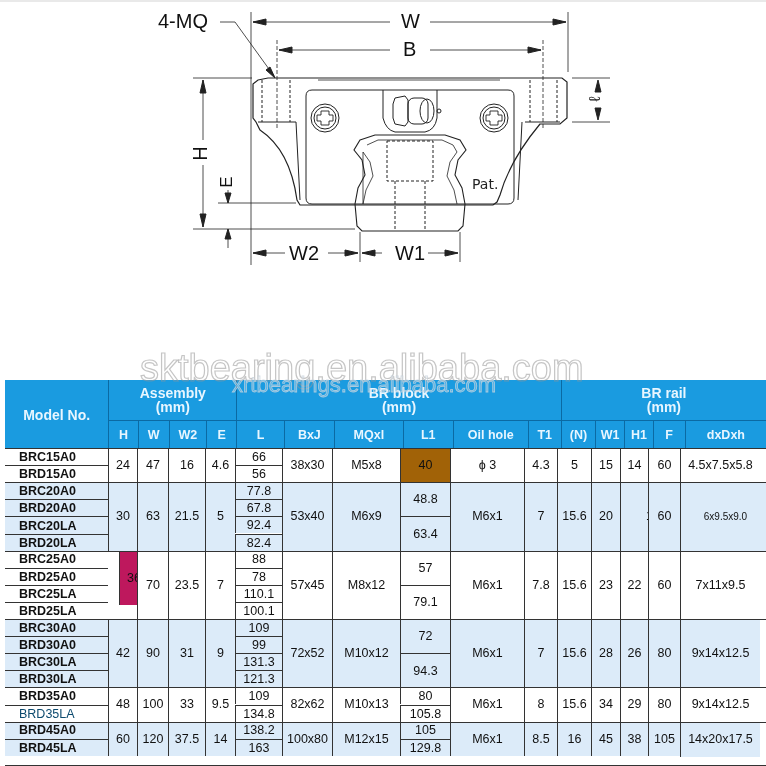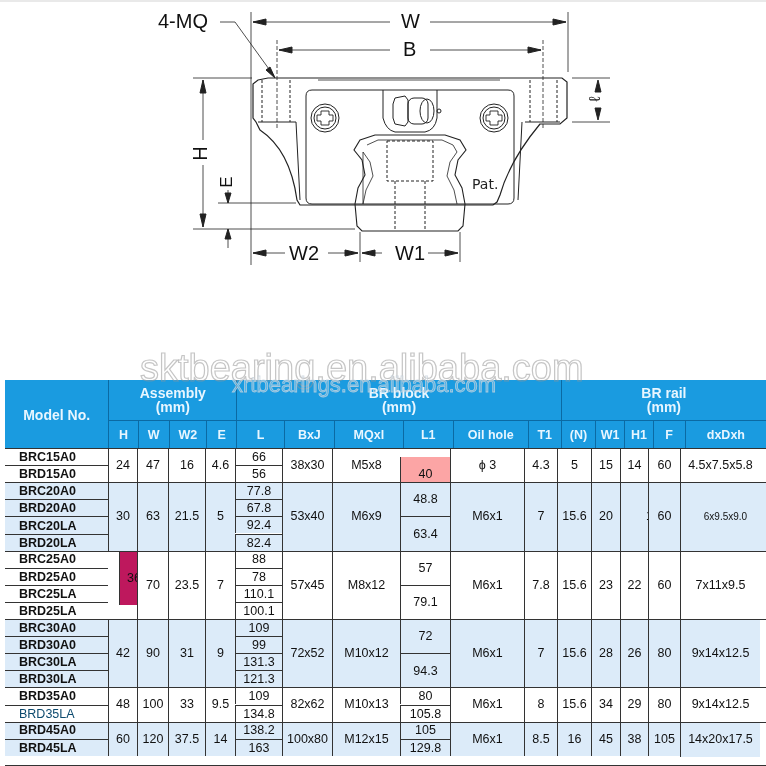--- a/index.html
+++ b/index.html
@@ -189,21 +189,21 @@
     <div style="position: absolute; left: 0px; top: 0px; width: 103px; height: 17.1px; display: flex; align-items: center; justify-content: flex-start; box-sizing: border-box; background: rgb(255, 255, 255); font-size: 12.5px; color: rgb(17, 17, 17); padding-left: 14px; font-weight: bold;">BRC15A0</div>
     <div style="position: absolute; left: 0px; top: 17.1px; width: 103px; height: 17.1px; display: flex; align-items: center; justify-content: flex-start; box-sizing: border-box; background: rgb(255, 255, 255); font-size: 12.5px; color: rgb(17, 17, 17); padding-left: 14px; font-weight: bold; border-top: 1px solid rgb(51, 51, 51);">BRD15A0</div>
     <div style="position: absolute; left: 103px; top: 0px; width: 29px; height: 34.2px; display: flex; align-items: center; justify-content: center; box-sizing: border-box; background: rgb(255, 255, 255); font-size: 12.5px; color: rgb(17, 17, 17); border-left: 1px solid rgb(51, 51, 51);">24</div>
     <div style="position: absolute; left: 132px; top: 0px; width: 31px; height: 34.2px; display: flex; align-items: center; justify-content: center; box-sizing: border-box; background: rgb(255, 255, 255); font-size: 12.5px; color: rgb(17, 17, 17); border-left: 1px solid rgb(51, 51, 51);">47</div>
     <div style="position: absolute; left: 163px; top: 0px; width: 37px; height: 34.2px; display: flex; align-items: center; justify-content: center; box-sizing: border-box; background: rgb(255, 255, 255); font-size: 12.5px; color: rgb(17, 17, 17); border-left: 1px solid rgb(51, 51, 51);">16</div>
     <div style="position: absolute; left: 200px; top: 0px; width: 30px; height: 34.2px; display: flex; align-items: center; justify-content: center; box-sizing: border-box; background: rgb(255, 255, 255); font-size: 12.5px; color: rgb(17, 17, 17); border-left: 1px solid rgb(51, 51, 51);">4.6</div>
     <div style="position: absolute; left: 230px; top: 0px; width: 47px; height: 17.1px; display: flex; align-items: center; justify-content: center; box-sizing: border-box; background: rgb(255, 255, 255); font-size: 12.5px; color: rgb(17, 17, 17); border-left: 1px solid rgb(51, 51, 51);">66</div>
     <div style="position: absolute; left: 230px; top: 17.1px; width: 47px; height: 17.1px; display: flex; align-items: center; justify-content: center; box-sizing: border-box; background: rgb(255, 255, 255); font-size: 12.5px; color: rgb(17, 17, 17); border-left: 1px solid rgb(51, 51, 51); border-top: 1px solid rgb(51, 51, 51);">56</div>
     <div style="position: absolute; left: 277px; top: 0px; width: 50px; height: 34.2px; display: flex; align-items: center; justify-content: center; box-sizing: border-box; background: rgb(255, 255, 255); font-size: 12.5px; color: rgb(17, 17, 17); border-left: 1px solid rgb(51, 51, 51);">38x30</div>
     <div style="position: absolute; left: 327px; top: 0px; width: 68px; height: 34.2px; display: flex; align-items: center; justify-content: center; box-sizing: border-box; background: rgb(255, 255, 255); font-size: 12.5px; color: rgb(17, 17, 17); border-left: 1px solid rgb(51, 51, 51);">M5x8</div>
-    <div style="position: absolute; left: 395px; top: 0px; width: 50px; height: 34.2px; display: flex; align-items: center; justify-content: center; box-sizing: border-box; background: #fca5a5; font-size: 12.5px; color: rgb(17, 17, 17); border-left: 1px solid rgb(51, 51, 51); margin-top: 9px;">40</div>
+    <div style="position: absolute; left: 395px; top: 0px; width: 50px; height: 34.2px; display: flex; align-items: center; justify-content: center; box-sizing: border-box; background: #a16207; font-size: 12.5px; color: rgb(17, 17, 17); border-left: 1px solid rgb(51, 51, 51);">40</div>
     <div style="position: absolute; left: 445px; top: 0px; width: 74px; height: 34.2px; display: flex; align-items: center; justify-content: center; box-sizing: border-box; background: rgb(255, 255, 255); font-size: 12.5px; color: rgb(17, 17, 17); border-left: 1px solid rgb(51, 51, 51);">ϕ 3</div>
     <div style="position: absolute; left: 519px; top: 0px; width: 33px; height: 34.2px; display: flex; align-items: center; justify-content: center; box-sizing: border-box; background: rgb(255, 255, 255); font-size: 12.5px; color: rgb(17, 17, 17); border-left: 1px solid rgb(51, 51, 51);">4.3</div>
     <div style="position: absolute; left: 552px; top: 0px; width: 34px; height: 34.2px; display: flex; align-items: center; justify-content: center; box-sizing: border-box; background: rgb(255, 255, 255); font-size: 12.5px; color: rgb(17, 17, 17); border-left: 1px solid rgb(51, 51, 51);">5</div>
     <div style="position: absolute; left: 586px; top: 0px; width: 29px; height: 34.2px; display: flex; align-items: center; justify-content: center; box-sizing: border-box; background: rgb(255, 255, 255); font-size: 12.5px; color: rgb(17, 17, 17); border-left: 1px solid rgb(51, 51, 51);">15</div>
     <div style="position: absolute; left: 615px; top: 0px; width: 28px; height: 34.2px; display: flex; align-items: center; justify-content: center; box-sizing: border-box; background: rgb(255, 255, 255); font-size: 12.5px; color: rgb(17, 17, 17); border-left: 1px solid rgb(51, 51, 51);">14</div>
     <div style="position: absolute; left: 643px; top: 0px; width: 32px; height: 34.2px; display: flex; align-items: center; justify-content: center; box-sizing: border-box; background: rgb(255, 255, 255); font-size: 12.5px; color: rgb(17, 17, 17); border-left: 1px solid rgb(51, 51, 51);">60</div>
     <div style="position: absolute; left: 675px; top: 0px; width: 80px; height: 34.2px; display: flex; align-items: center; justify-content: center; box-sizing: border-box; background: rgb(255, 255, 255); font-size: 12.5px; color: rgb(17, 17, 17); border-left: 1px solid rgb(51, 51, 51);">4.5x7.5x5.8</div>
     <div style="position: absolute; left: 0px; top: 34.2px; width: 761px; height: 1px; background: rgb(51, 51, 51); z-index: 2;"></div>
     <div style="position: absolute; left: 0px; top: 34.2px; width: 103px; height: 17.1px; display: flex; align-items: center; justify-content: flex-start; box-sizing: border-box; background: rgb(220, 235, 249); font-size: 12.5px; color: rgb(17, 17, 17); padding-left: 14px; font-weight: bold;">BRC20A0</div>
     <div style="position: absolute; left: 0px; top: 51.3px; width: 103px; height: 17.1px; display: flex; align-items: center; justify-content: flex-start; box-sizing: border-box; background: rgb(220, 235, 249); font-size: 12.5px; color: rgb(17, 17, 17); padding-left: 14px; font-weight: bold; border-top: 1px solid rgb(51, 51, 51);">BRD20A0</div>

